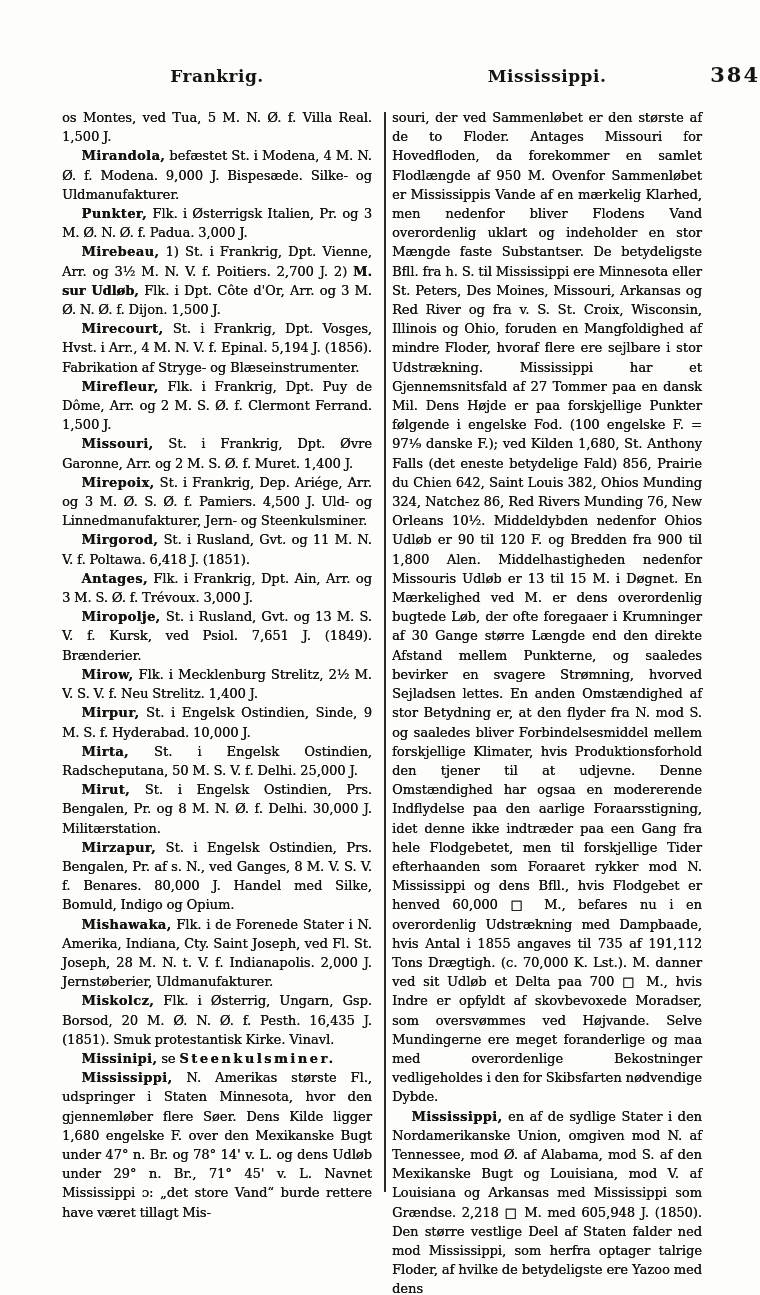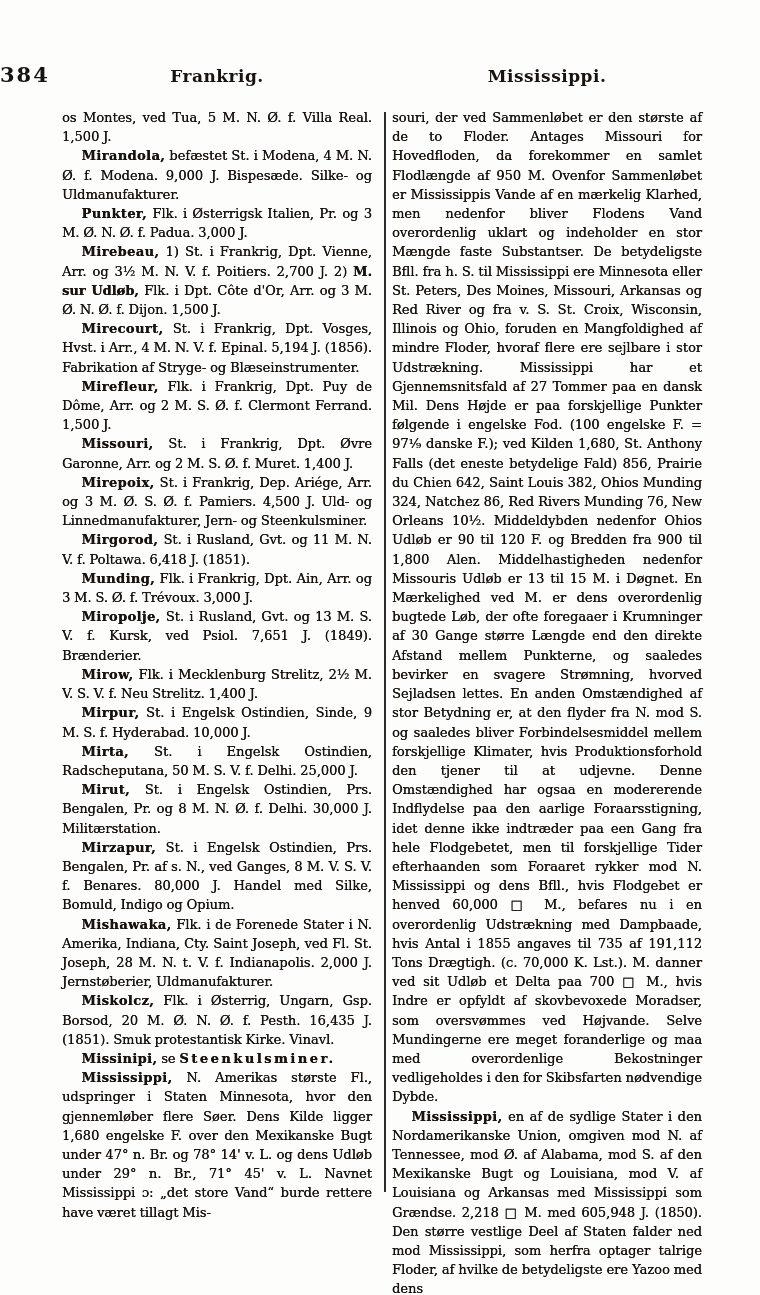--- a/index.html
+++ b/index.html
@@ -8,21 +8,21 @@
     background:var(--paper,#fdfdfc); overflow:hidden;
     font-family:"DejaVu Serif", serif; color:var(--ink,#17130e);
   }
   .head-left, .head-right {
     position:absolute; top:66px; width:310px; text-align:center;
     font-weight:bold; font-size:17px; letter-spacing:0.5px;
   }
   .head-left  { left:62px; }
   .head-right { left:392px; }
   .head-center {
-    position:absolute; top:62px; left:0; width:752px; text-align:left;
+    position:absolute; top:62px; left:8px; width:752px; text-align:right;
     font-weight:bold; font-size:21px; letter-spacing:2px;
   }
   .columns { position:absolute; top:108px; left:62px; width:640px; }
   .col { position:absolute; top:0; width:310px; }
   .col-left  { left:0; }
   .col-right { left:330px; }
   .divider {
     position:absolute; left:322px; top:4px; width:2px; height:1080px;
     background:var(--divider,#2b2b2b);
   }
@@ -48,21 +48,21 @@
     <div class="col col-left">
         <p class="para"><span>os Montes, ved Tua, 5 M. N. Ø. f. Villa Real. 1,500 J.</span></p>
         <p class="para indent"><span class="lead">Mirandola,</span><span> befæstet St. i Modena, 4 M. N. Ø. f. Modena. 9,000 J. Bispesæde. Silke- og Uldmanufakturer.</span></p>
         <p class="para indent"><span class="lead">Punkter,</span><span> Flk. i Østerrigsk Italien, Pr. og 3 M. Ø. N. Ø. f. Padua. 3,000 J.</span></p>
         <p class="para indent"><span class="lead">Mirebeau,</span><span> 1) St. i Frankrig, Dpt. Vienne, Arr. og 3½ M. N. V. f. Poitiers. 2,700 J. 2) </span><span class="bold">M. sur Udløb,</span><span> Flk. i Dpt. Côte d'Or, Arr. og 3 M. Ø. N. Ø. f. Dijon. 1,500 J.</span></p>
         <p class="para indent"><span class="lead">Mirecourt,</span><span> St. i Frankrig, Dpt. Vosges, Hvst. i Arr., 4 M. N. V. f. Epinal. 5,194 J. (1856). Fabrikation af Stryge- og Blæseinstrumenter.</span></p>
         <p class="para indent"><span class="lead">Mirefleur,</span><span> Flk. i Frankrig, Dpt. Puy de Dôme, Arr. og 2 M. S. Ø. f. Clermont Ferrand. 1,500 J.</span></p>
         <p class="para indent"><span class="lead">Missouri,</span><span> St. i Frankrig, Dpt. Øvre Garonne, Arr. og 2 M. S. Ø. f. Muret. 1,400 J.</span></p>
         <p class="para indent"><span class="lead">Mirepoix,</span><span> St. i Frankrig, Dep. Ariége, Arr. og 3 M. Ø. S. Ø. f. Pamiers. 4,500 J. Uld- og Linnedmanufakturer, Jern- og Steenkulsminer.</span></p>
         <p class="para indent"><span class="lead">Mirgorod,</span><span> St. i Rusland, Gvt. og 11 M. N. V. f. Poltawa. 6,418 J. (1851).</span></p>
-        <p class="para indent"><span class="lead">Munding,</span><span> Flk. i Frankrig, Dpt. Ain, Arr. og 3 M. S. Ø. f. Trévoux. 3,000 J.</span></p>
+        <p class="para indent"><span class="lead">Antages,</span><span> Flk. i Frankrig, Dpt. Ain, Arr. og 3 M. S. Ø. f. Trévoux. 3,000 J.</span></p>
         <p class="para indent"><span class="lead">Miropolje,</span><span> St. i Rusland, Gvt. og 13 M. S. V. f. Kursk, ved Psiol. 7,651 J. (1849). Brænderier.</span></p>
         <p class="para indent"><span class="lead">Mirow,</span><span> Flk. i Mecklenburg Strelitz, 2½ M. V. S. V. f. Neu Strelitz. 1,400 J.</span></p>
         <p class="para indent"><span class="lead">Mirpur,</span><span> St. i Engelsk Ostindien, Sinde, 9 M. S. f. Hyderabad. 10,000 J.</span></p>
         <p class="para indent"><span class="lead">Mirta,</span><span> St. i Engelsk Ostindien, Radscheputana, 50 M. S. V. f. Delhi. 25,000 J.</span></p>
         <p class="para indent"><span class="lead">Mirut,</span><span> St. i Engelsk Ostindien, Prs. Bengalen, Pr. og 8 M. N. Ø. f. Delhi. 30,000 J. Militærstation.</span></p>
         <p class="para indent"><span class="lead">Mirzapur,</span><span> St. i Engelsk Ostindien, Prs. Bengalen, Pr. af s. N., ved Ganges, 8 M. V. S. V. f. Benares. 80,000 J. Handel med Silke, Bomuld, Indigo og Opium.</span></p>
         <p class="para indent"><span class="lead">Mishawaka,</span><span> Flk. i de Forenede Stater i N. Amerika, Indiana, Cty. Saint Joseph, ved Fl. St. Joseph, 28 M. N. t. V. f. Indianapolis. 2,000 J. Jernstøberier, Uldmanufakturer.</span></p>
         <p class="para indent"><span class="lead">Miskolcz,</span><span> Flk. i Østerrig, Ungarn, Gsp. Borsod, 20 M. Ø. N. Ø. f. Pesth. 16,435 J. (1851). Smuk protestantisk Kirke. Vinavl.</span></p>
         <p class="para indent"><span class="lead">Missinipi,</span><span> se </span><span class="spaced">Steenkulsminer.</span></p>
         <p class="para indent"><span class="lead">Mississippi,</span><span> N. Amerikas største Fl., udspringer i Staten Minnesota, hvor den gjennemløber flere Søer. Dens Kilde ligger 1,680 engelske F. over den Mexikanske Bugt under 47° n. Br. og 78° 14' v. L. og dens Udløb under 29° n. Br., 71° 45' v. L. Navnet Mississippi ɔ: „det store Vand“ burde rettere have været tillagt Mis-</span></p>

